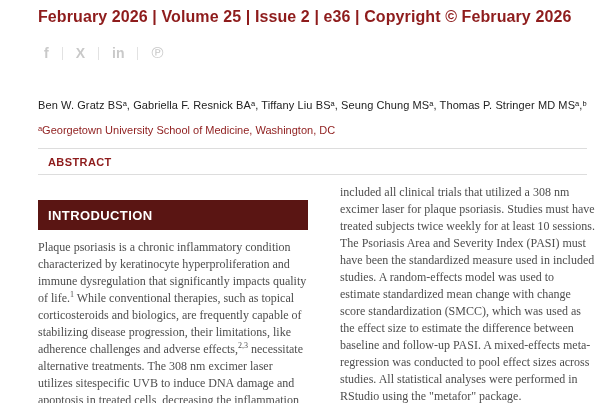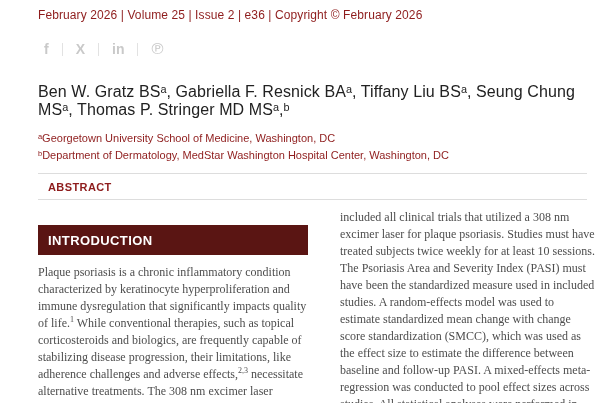--- a/index.html
+++ b/index.html
@@ -8,22 +8,22 @@
     position: relative;
     width: 600px;
     height: 403px;
     overflow: hidden;
     background: #fff;
     font-family: "Liberation Sans", sans-serif;
     padding: 8px 4px 0 38px;
   }
   .issue-line {
     color: #8e1c1c;
-    font-size: 12px;
-    font-weight: normal;
+    font-size: 16px;
+    font-weight: bold;
     letter-spacing: 0.1px;
   }
   .social-row {
     display: flex;
     align-items: center;
     margin-top: 17px;
     margin-left: 6px;
     height: 20px;
   }
   .social-icon {
@@ -40,23 +40,23 @@
     background: #e2e2e2;
     margin: 0 13px;
   }
   .published-line {
     margin-top: 17px;
     color: #8e1c1c;
     font-size: 11px;
     font-weight: bold;
   }
   .authors-line {
-    margin-top: 24px;
+    margin-top: 36px;
     color: #222222;
-    font-size: 16px;
+    font-size: 11px;
     letter-spacing: 0.1px;
   }
   .affiliations {
     margin-top: 11px;
     color: #8e1c1c;
     font-size: 11px;
     font-weight: normal;
     line-height: 17px;
   }
   .divider {
@@ -120,21 +120,20 @@
     <span class="social-icon">in</span>
     <span class="social-sep"></span>
     <span class="social-icon pinterest">℗</span>
   </div>
 
 
   <div class="authors-line">Ben W. Gratz BSᵃ, Gabriella F. Resnick BAᵃ, Tiffany Liu BSᵃ, Seung Chung MSᵃ, Thomas P. Stringer MD MSᵃ,ᵇ</div>
 
   <div class="affiliations">
     <div>ᵃGeorgetown University School of Medicine, Washington, DC</div>
-    <div>ᵇDepartment of Dermatology, MedStar Washington Hospital Center, Washington, DC</div>
   </div>
 
   <hr class="divider top">
   <div class="abstract-heading">ABSTRACT</div>
   <hr class="divider">
 
   <div class="columns">
 
     <div class="col-left">
       <div class="intro-bar">INTRODUCTION</div>

